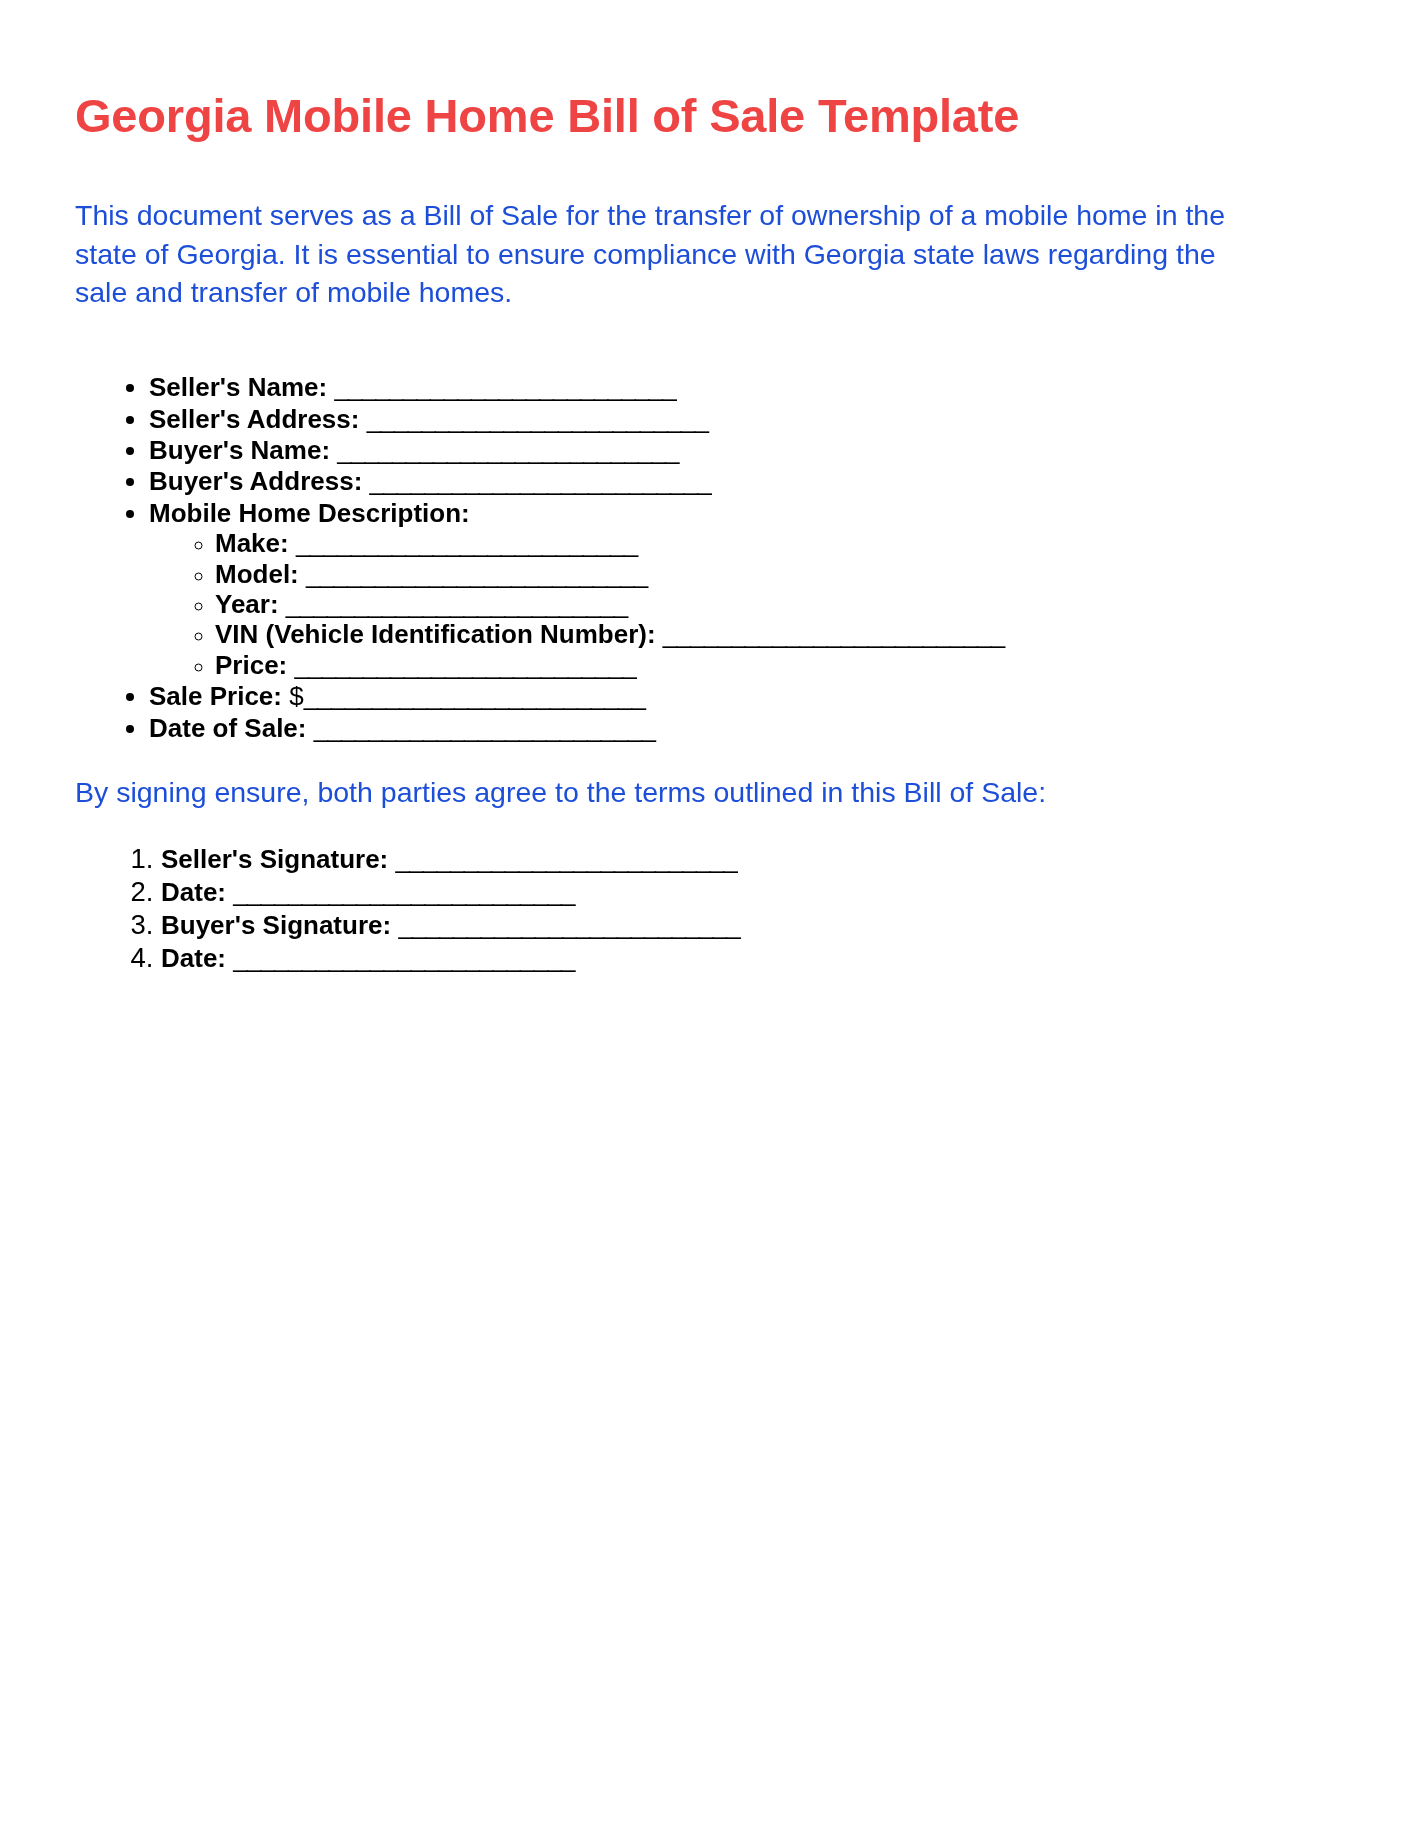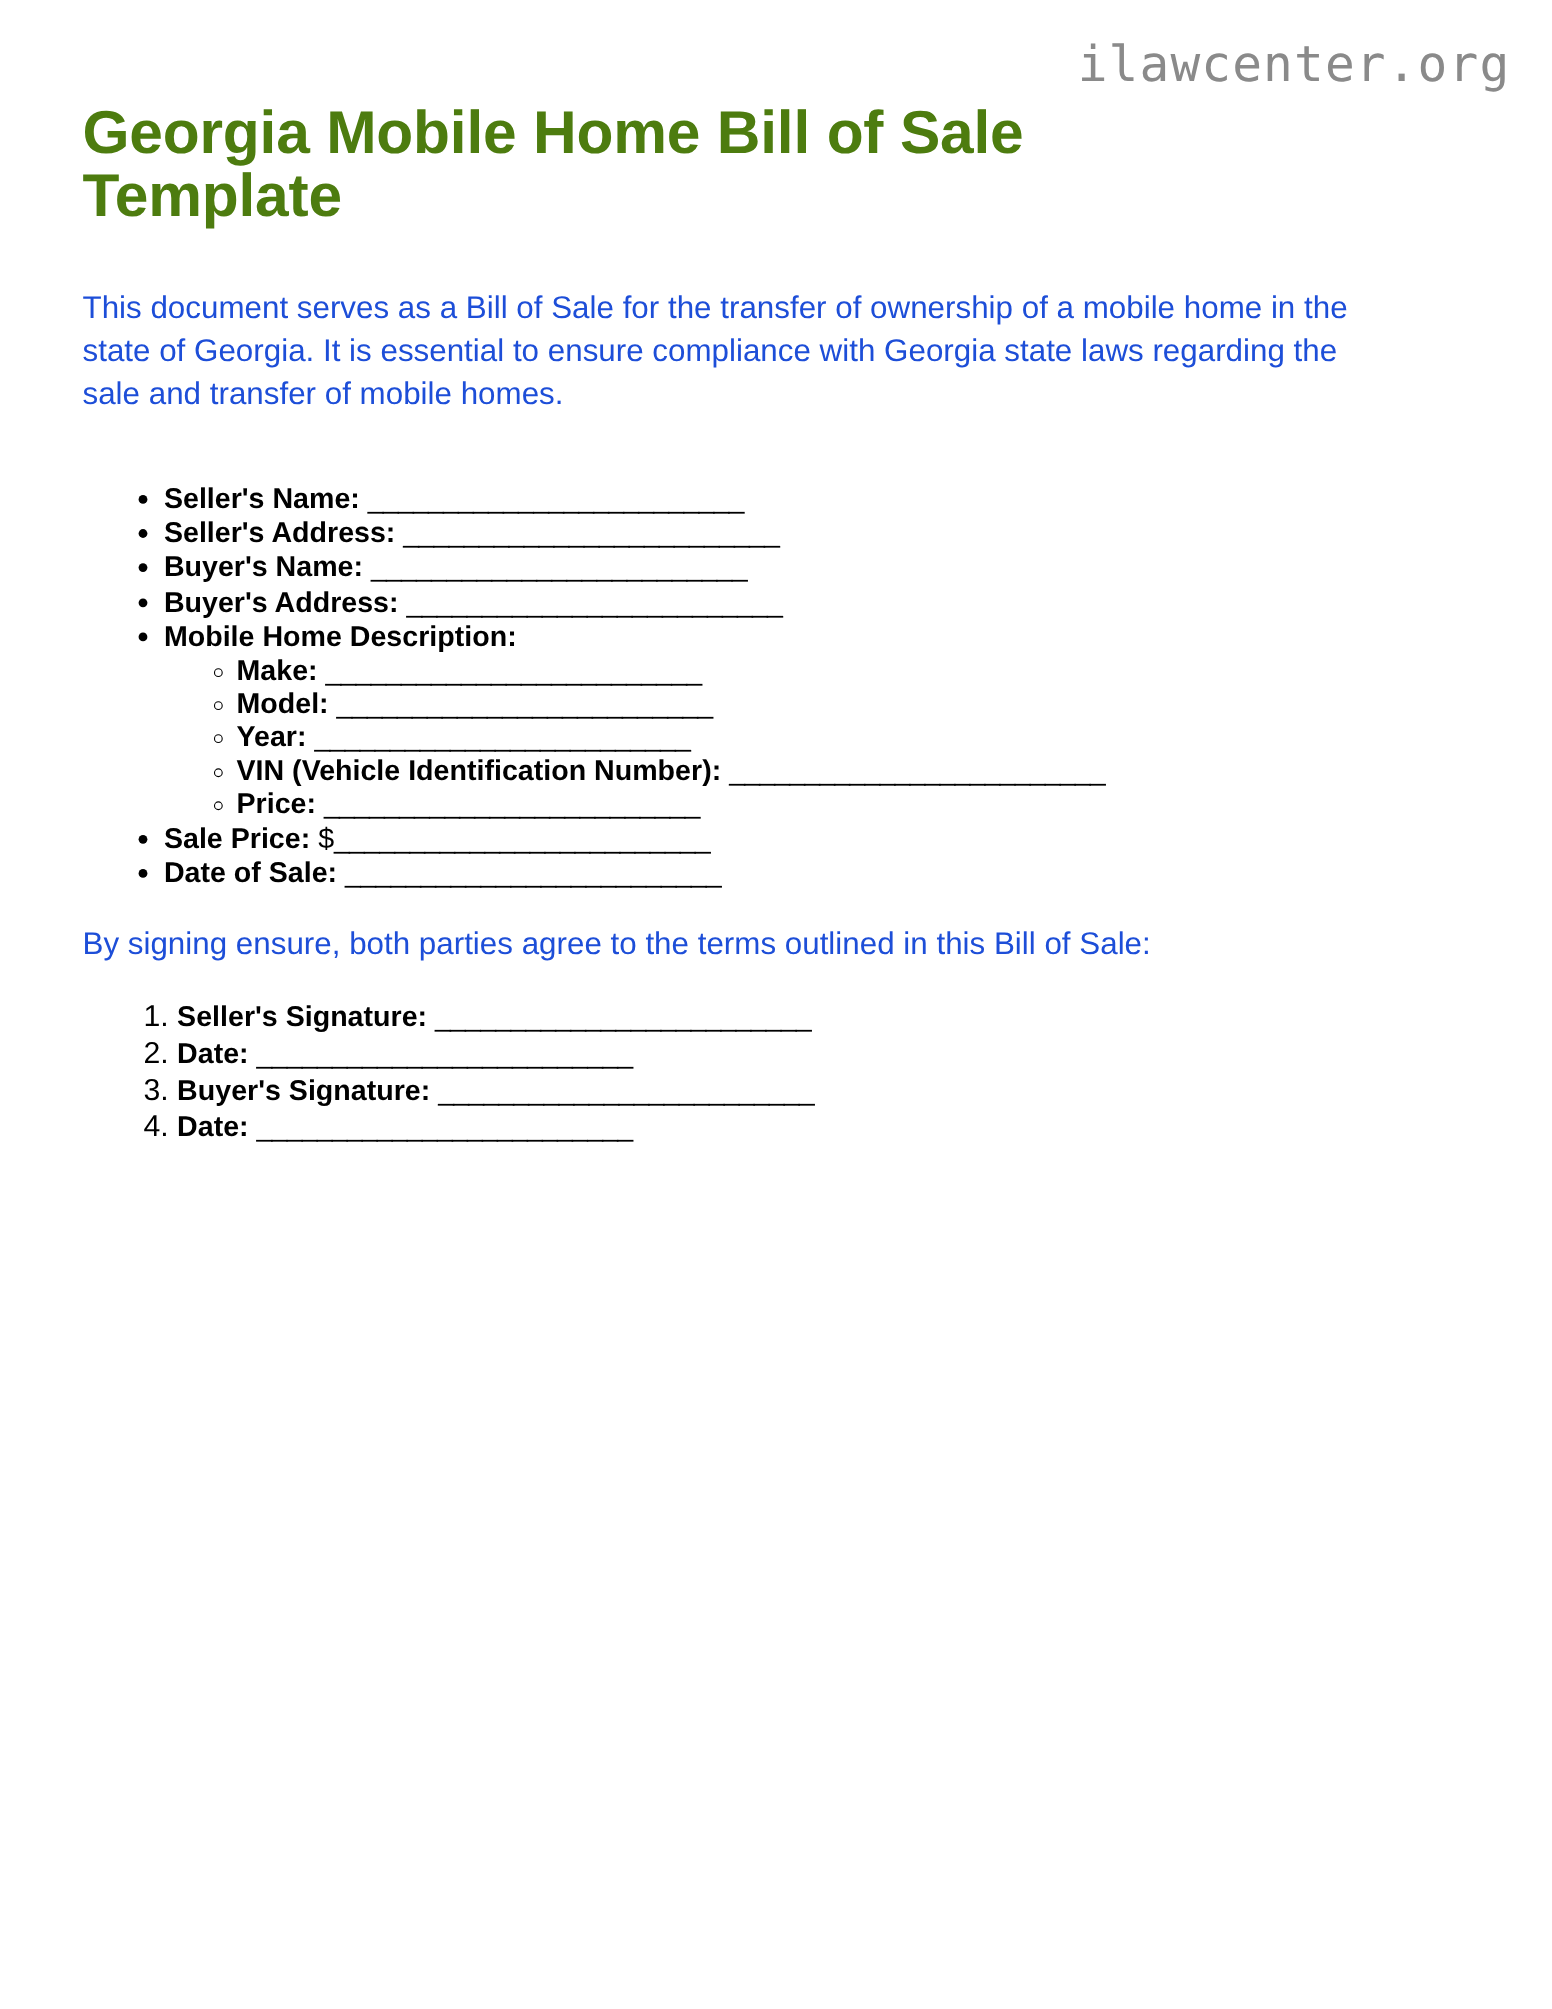--- a/index.html
+++ b/index.html
@@ -44,27 +44,27 @@
     position: absolute;
     left: 75px;
     top: 92px;
     width: 1245px;
   }
 
   h1.doc-title {
     font-family: "Liberation Sans", sans-serif;
     font-weight: bold;
     font-stretch: condensed;
-    font-size: 55px;
+    font-size: 47px;
     line-height: 1.04;
     letter-spacing: -0.2px;
     margin: 0 0 0 0;
     padding: 0;
     max-width: 1010px;
-    color: #4d7c0f;
+    color: #ef4444;
   }
 
   p.para {
     font-family: "Liberation Sans", sans-serif;
     font-stretch: condensed;
     font-size: 28.5px;
     line-height: 1.36;
     margin: 0;
     padding: 0;
     color: #1d4ed8;
@@ -121,21 +121,20 @@
     white-space: pre;
   }
 
   li.has-sub { margin-bottom: 0; }
 </style>
 </head>
 <body>
 
 <div class="page">
 
-  <div class="watermark">ilawcenter.org</div>
 
   <div class="content">
 
     <h1 class="doc-title">Georgia Mobile Home Bill of Sale Template</h1>
 
     <div class="gap-after-title"></div>
 
     <p class="para">This document serves as a Bill of Sale for the transfer of ownership of a mobile home in the state of Georgia. It is essential to ensure compliance with Georgia state laws regarding the sale and transfer of mobile homes.</p>
 
     <div class="gap-para"></div>

